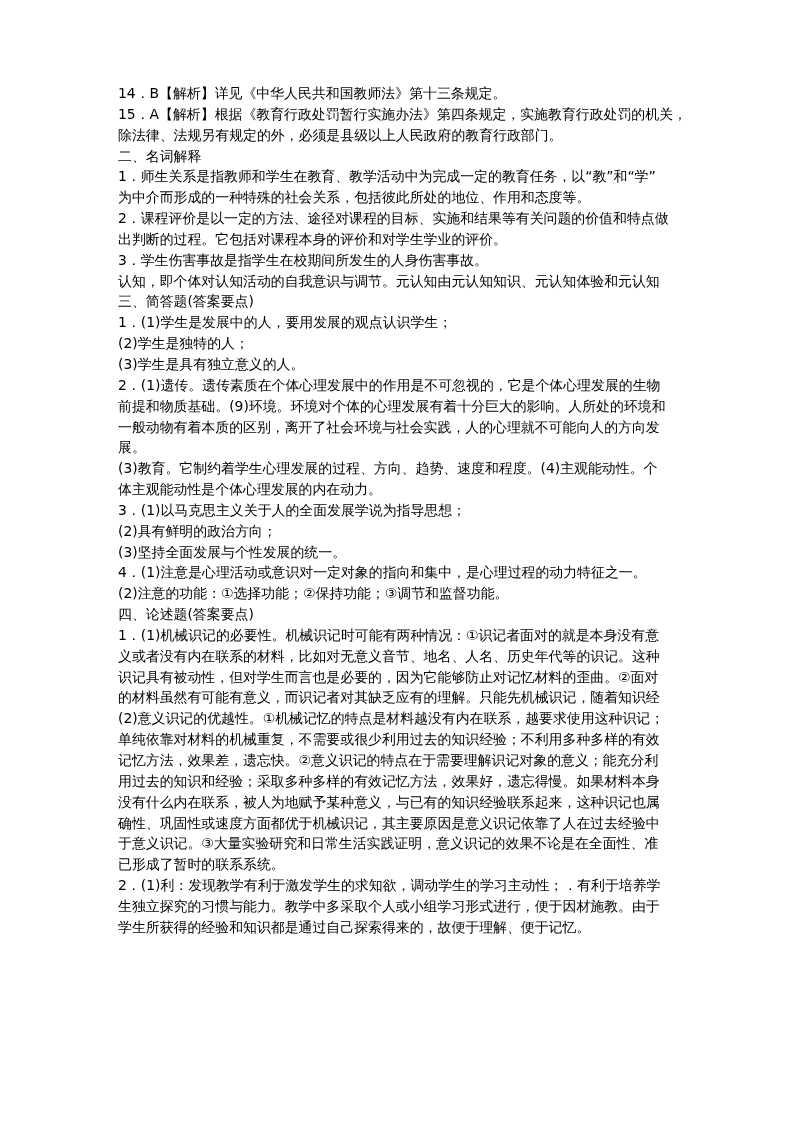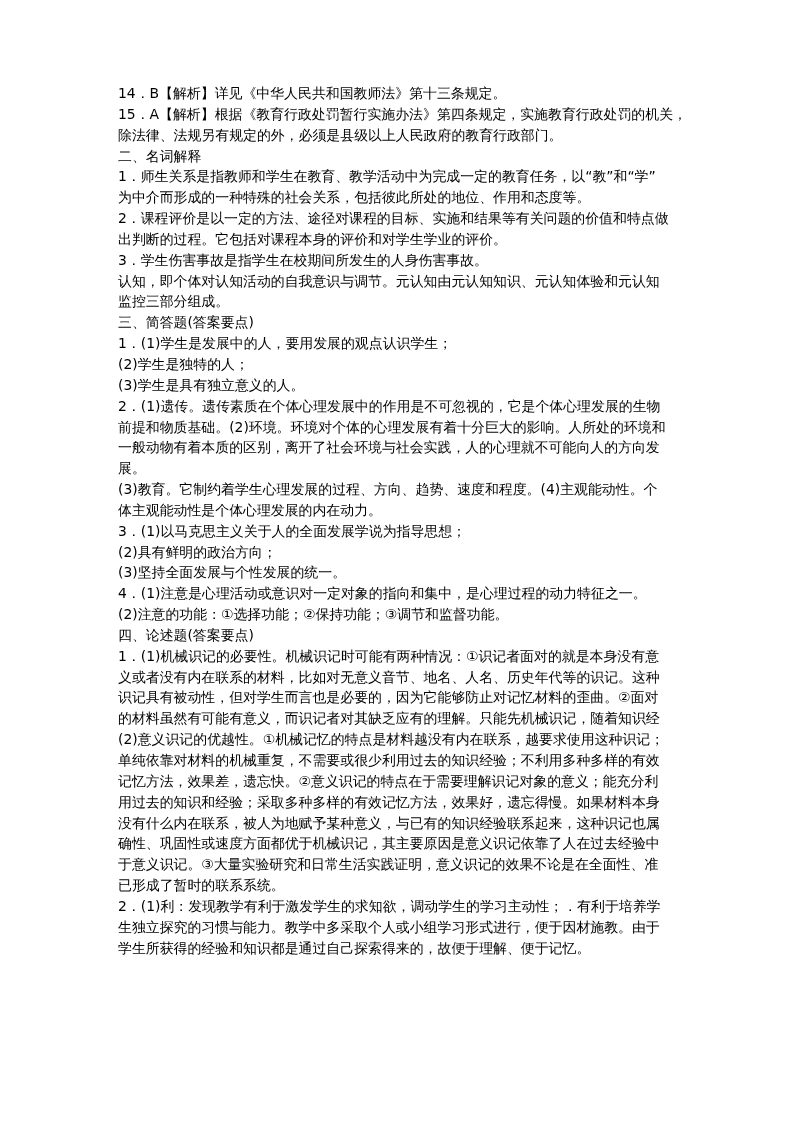--- a/index.html
+++ b/index.html
@@ -29,27 +29,26 @@
   <div class="line">14．B【解析】详见《中华人民共和国教师法》第十三条规定。</div>
   <div class="line">15．A【解析】根据《教育行政处罚暂行实施办法》第四条规定，实施教育行政处罚的机关，</div>
   <div class="line">除法律、法规另有规定的外，必须是县级以上人民政府的教育行政部门。</div>
   <div class="line section-heading">二、名词解释</div>
   <div class="line">1．师生关系是指教师和学生在教育、教学活动中为完成一定的教育任务，以“教”和“学”</div>
   <div class="line">为中介而形成的一种特殊的社会关系，包括彼此所处的地位、作用和态度等。</div>
   <div class="line">2．课程评价是以一定的方法、途径对课程的目标、实施和结果等有关问题的价值和特点做</div>
   <div class="line">出判断的过程。它包括对课程本身的评价和对学生学业的评价。</div>
   <div class="line">3．学生伤害事故是指学生在校期间所发生的人身伤害事故。</div>
   <div class="line">认知，即个体对认知活动的自我意识与调节。元认知由元认知知识、元认知体验和元认知</div>
-  <div class="line">监控三部分组成。</div>
   <div class="line section-heading">三、简答题(答案要点)</div>
   <div class="line">1．(1)学生是发展中的人，要用发展的观点认识学生；</div>
   <div class="line">(2)学生是独特的人；</div>
   <div class="line">(3)学生是具有独立意义的人。</div>
   <div class="line">2．(1)遗传。遗传素质在个体心理发展中的作用是不可忽视的，它是个体心理发展的生物</div>
-  <div class="line">前提和物质基础。(2)环境。环境对个体的心理发展有着十分巨大的影响。人所处的环境和</div>
+  <div class="line">前提和物质基础。(9)环境。环境对个体的心理发展有着十分巨大的影响。人所处的环境和</div>
   <div class="line">一般动物有着本质的区别，离开了社会环境与社会实践，人的心理就不可能向人的方向发</div>
   <div class="line">展。</div>
   <div class="line">(3)教育。它制约着学生心理发展的过程、方向、趋势、速度和程度。(4)主观能动性。个</div>
   <div class="line">体主观能动性是个体心理发展的内在动力。</div>
   <div class="line">3．(1)以马克思主义关于人的全面发展学说为指导思想；</div>
   <div class="line">(2)具有鲜明的政治方向；</div>
   <div class="line">(3)坚持全面发展与个性发展的统一。</div>
   <div class="line">4．(1)注意是心理活动或意识对一定对象的指向和集中，是心理过程的动力特征之一。</div>
   <div class="line">(2)注意的功能：①选择功能；②保持功能；③调节和监督功能。</div>
   <div class="line section-heading">四、论述题(答案要点)</div>

